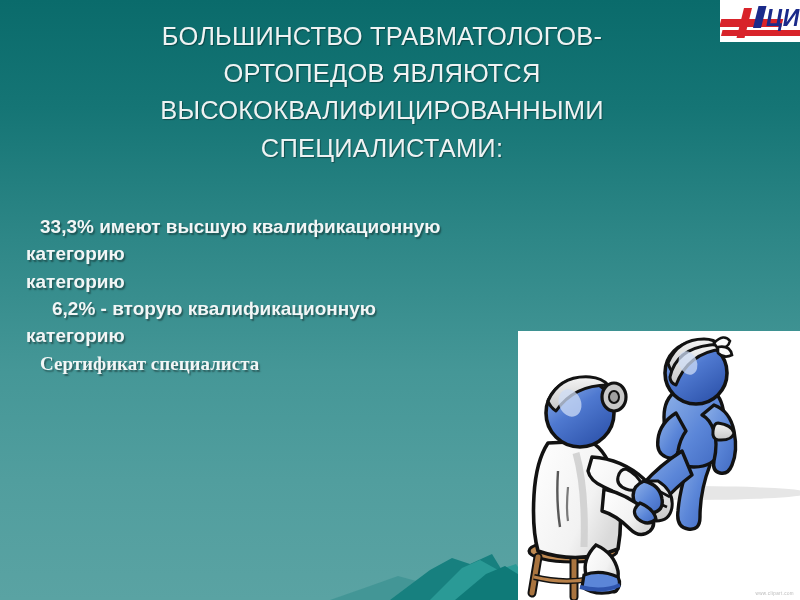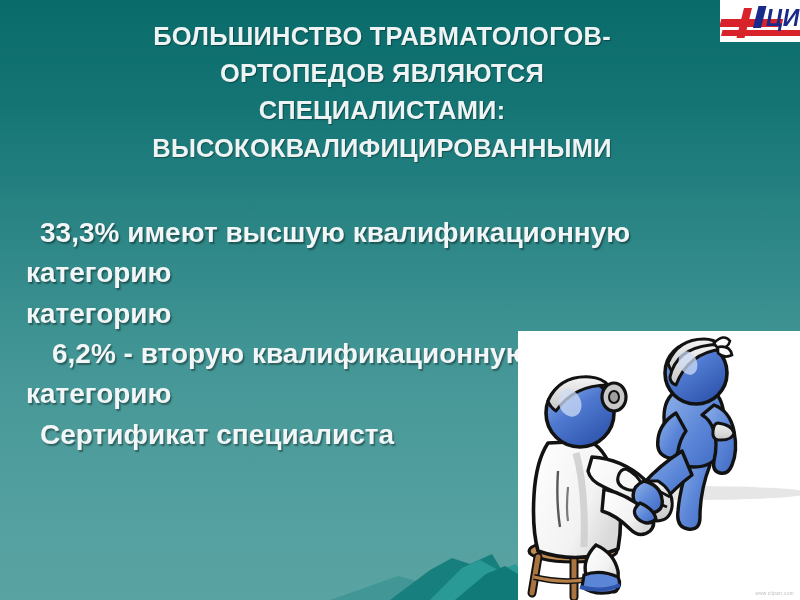--- a/index.html
+++ b/index.html
@@ -18,43 +18,43 @@
     position:absolute;left:720px;top:0px;width:121px;height:42px;
     background:#ffffff;overflow:hidden;
   }
 
   
   #title{
     position:absolute;left:62px;top:18px;width:640px;
     text-align:center;
     color:#eef3f3;
     font-size:25.5px;
-    font-weight:bold;
+    font-weight:normal;
     line-height:1.46;
     letter-spacing:.2px;
     text-shadow:1px 1px 1px rgba(0,0,0,.35);
   }
   #title .tline{display:block;white-space:nowrap;}
   #title .tline.l1{text-align:center;}
   #title .tline.l2{text-align:center;}
 
   
   #body-text{
     position:absolute;left:26px;top:213px;width:752px;
     color:#f2f6f6;
-    font-size:28px;
+    font-size:19px;
     font-weight:bold;
     line-height:1.44;
     text-shadow:1.5px 1.5px 1.5px rgba(0,0,0,.38);
   }
   #body-text .para{margin:0 0 0 0;}
   .i1{padding-left:14px;}
   .i2{padding-left:18px;}
   .i3{padding-left:26px;}
-  .i4{padding-left:14px;}
+  .i4{padding-left:14px;font-family:Liberation Serif, serif;}
 
   
   #picture{
     position:absolute;left:518px;top:331px;width:282px;height:269px;
     background:#ffffff;overflow:hidden;
   }
   #picture svg{display:block;}
   #watermark{
     position:absolute;right:6px;bottom:4px;
     font-size:4.5px;color:#b9b9b9;letter-spacing:.4px;
@@ -83,22 +83,22 @@
 
       <rect x="40" y="6" width="8" height="22" fill="#1a2a8a" transform="skewX(-14)"></rect>
 
       <text x="46" y="26" font-family="Liberation Sans, sans-serif" font-size="23" font-weight="bold" font-style="italic" fill="#1a2a8a">ЦИТО</text>
     </svg>
   </div>
 
   <div id="title">
     <span class="tline l1">БОЛЬШИНСТВО ТРАВМАТОЛОГОВ-</span>
     <span class="tline l2">ОРТОПЕДОВ ЯВЛЯЮТСЯ</span>
+    <span class="tline l3">ВЫСОКОКВАЛИФИЦИРОВАННЫМИ</span>
     <span class="tline l4">СПЕЦИАЛИСТАМИ:</span>
-    <span class="tline l3">ВЫСОКОКВАЛИФИЦИРОВАННЫМИ</span>
   </div>
 
   <div id="body-text">
     <div class="para">
       <div class="i1">33,3% имеют высшую квалификационную</div>
       <div>категорию</div>
     </div>
     <div class="para">
       <div>категорию</div>
     </div>

